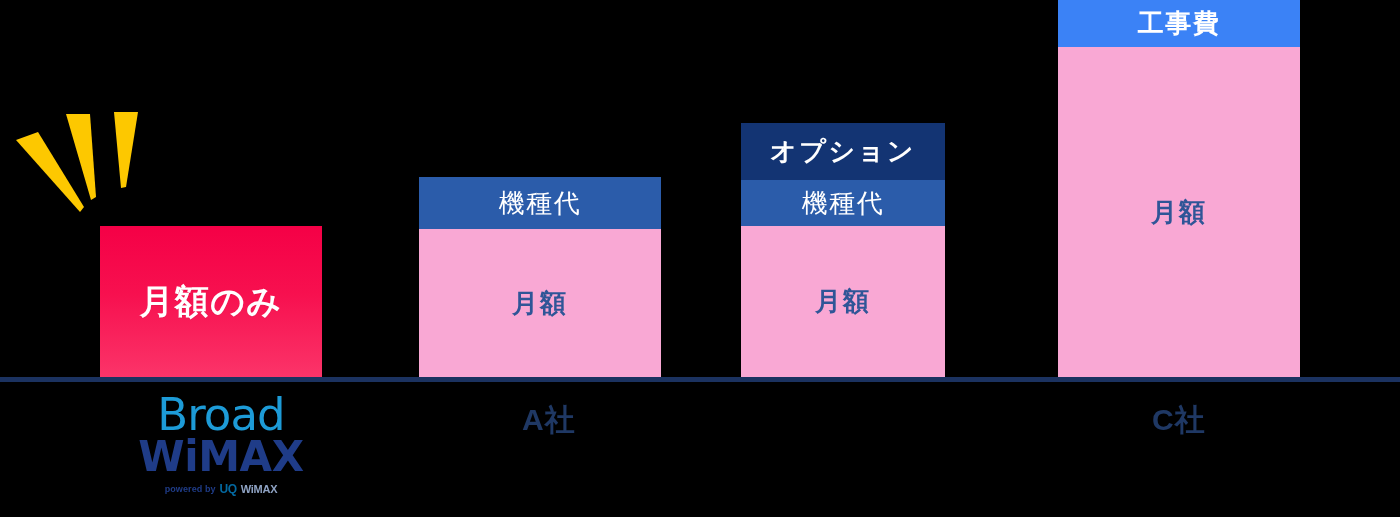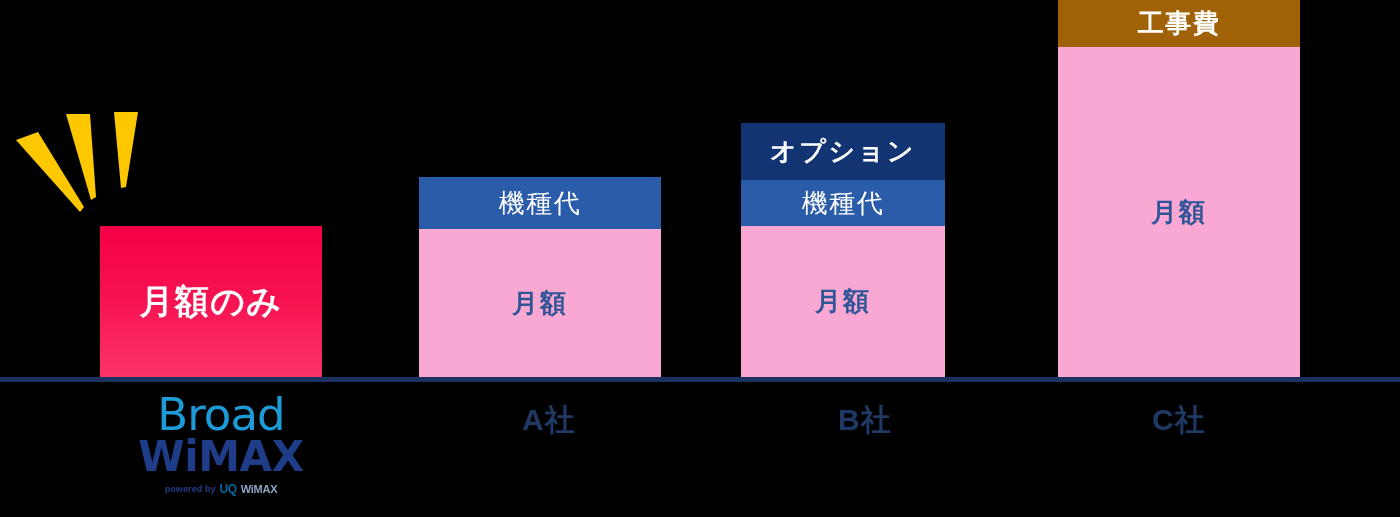--- a/index.html
+++ b/index.html
@@ -65,21 +65,21 @@
   .seg-device {
     background: #2B5CAA;
   }
   .seg-device .seg-label {
     color: #FFFFFF;
     font-size: 26px;
     font-weight: 400;
   }
 
   .seg-construction {
-    background: #a16207;
+    background: #3b82f6;
   }
   .seg-construction .seg-label {
     color: #FFFFFF;
     font-size: 26px;
     font-weight: 700;
   }
 
   .seg-monthly {
     background: #f9a8d4;
   }
@@ -219,21 +219,20 @@
     </div>
     <div class="seg seg-monthly" style="height:330px;">
       <span class="seg-label">月額</span>
     </div>
   </div>
 
   <div class="axis-line"></div>
 
   <div class="cat-label" style="left:428px; width:242px;">A社</div>
 
-  <div class="cat-label" style="left:741px; width:248px;">B社</div>
 
   <div class="cat-label" style="left:1058px; width:242px;">C社</div>
 
   <div class="logo">
     <div class="logo-broad">Broad</div>
     <div class="logo-wimax">WiMAX</div>
     <div class="logo-powered">
       <span class="logo-powered-text">powered by</span>
       <span class="logo-uq">UQ</span>
       <span class="logo-uqwimax">WiMAX</span>

